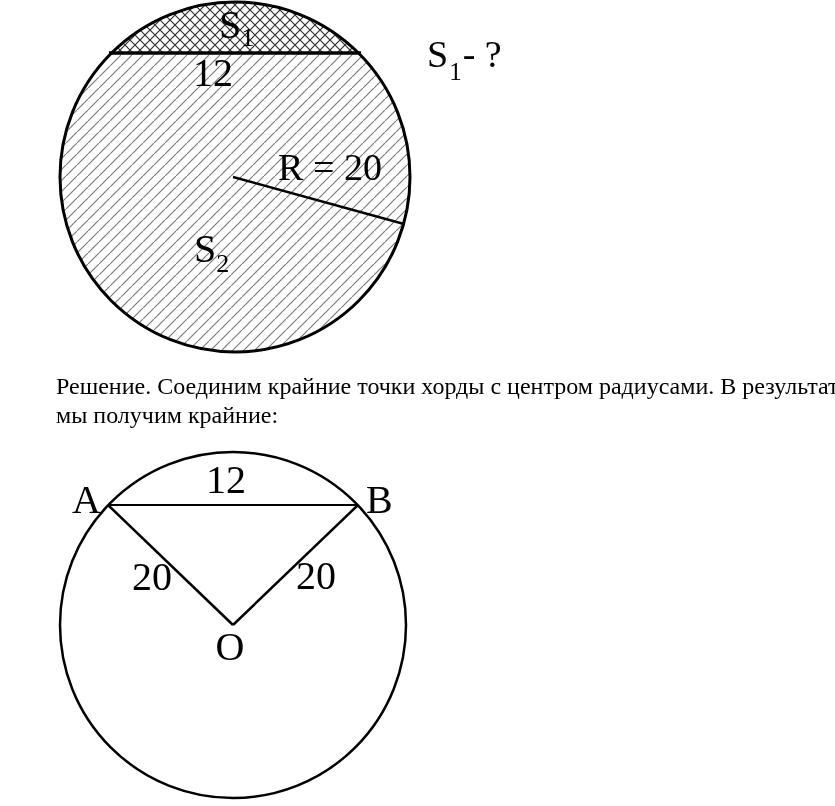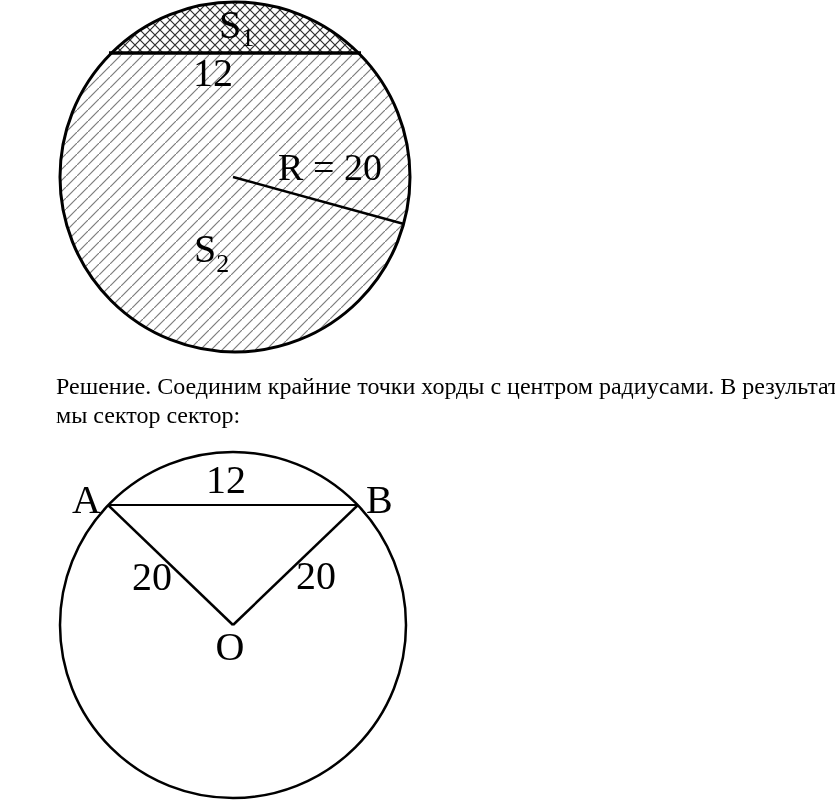--- a/index.html
+++ b/index.html
@@ -49,25 +49,26 @@
   <line x1="109" y1="53" x2="361" y2="53" stroke="#000" stroke-width="3.5"></line>
   <line x1="233" y1="177" x2="404" y2="224" stroke="#000" stroke-width="2.5"></line>
 
   <text class="lbl" x="219" y="38"><tspan>S</tspan><tspan class="sub" dy="8">1</tspan></text>
   <text class="lbl" x="213" y="86" text-anchor="middle">12</text>
   <text class="lbl-r" x="330" y="180" text-anchor="middle">R = 20</text>
   <text class="lbl" x="194" y="262"><tspan>S</tspan><tspan class="sub" dy="10">2</tspan></text>
 </svg>
 
 <div class="questions">
+  <div class="q-line"><span>S</span><sub>1</sub><span class="rest">- ?</span></div>
 </div>
 
 <div class="solution">
   <div class="sol-line1">Решение. Соединим крайние точки хорды с центром радиусами. В результате</div>
-  <div class="sol-line2">мы сектор сектор:</div>
+  <div class="sol-line2">мы получим крайние:</div>
 </div>
 
 <svg class="fig" style="top:440px" width="420" height="362" viewBox="0 440 420 362">
   <circle cx="233" cy="625" r="173" fill="none" stroke="#000" stroke-width="2.5"></circle>
   <line x1="108" y1="505" x2="358" y2="505" stroke="#000" stroke-width="2"></line>
   <line x1="108" y1="505" x2="233" y2="625" stroke="#000" stroke-width="2.5"></line>
   <line x1="358" y1="505" x2="233" y2="625" stroke="#000" stroke-width="2.5"></line>
 
   <text class="lbl" x="101" y="513" text-anchor="end">A</text>
   <text class="lbl" x="366" y="513" text-anchor="start">B</text>

